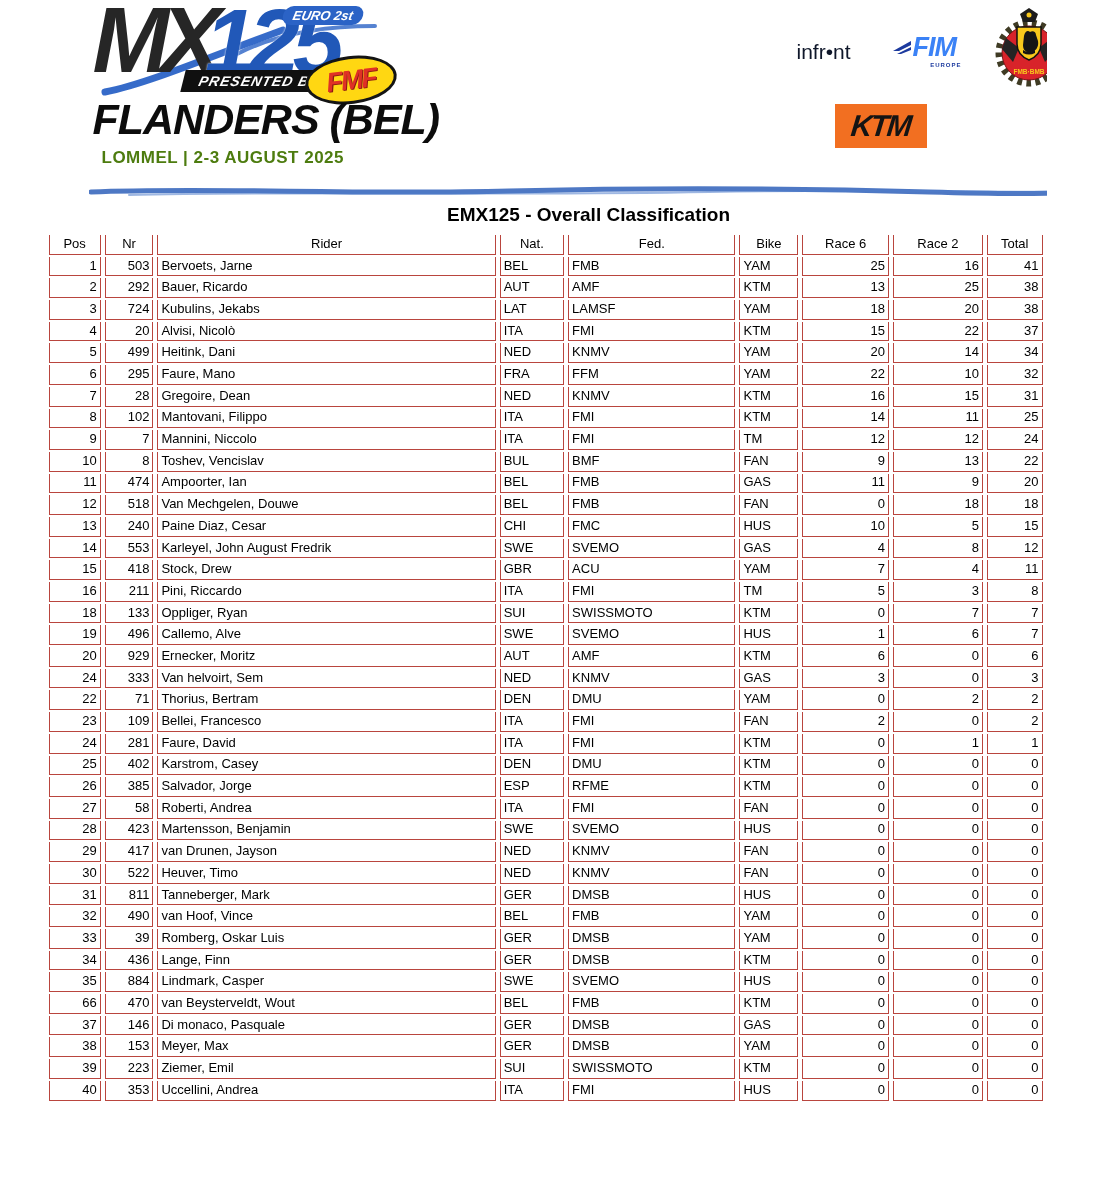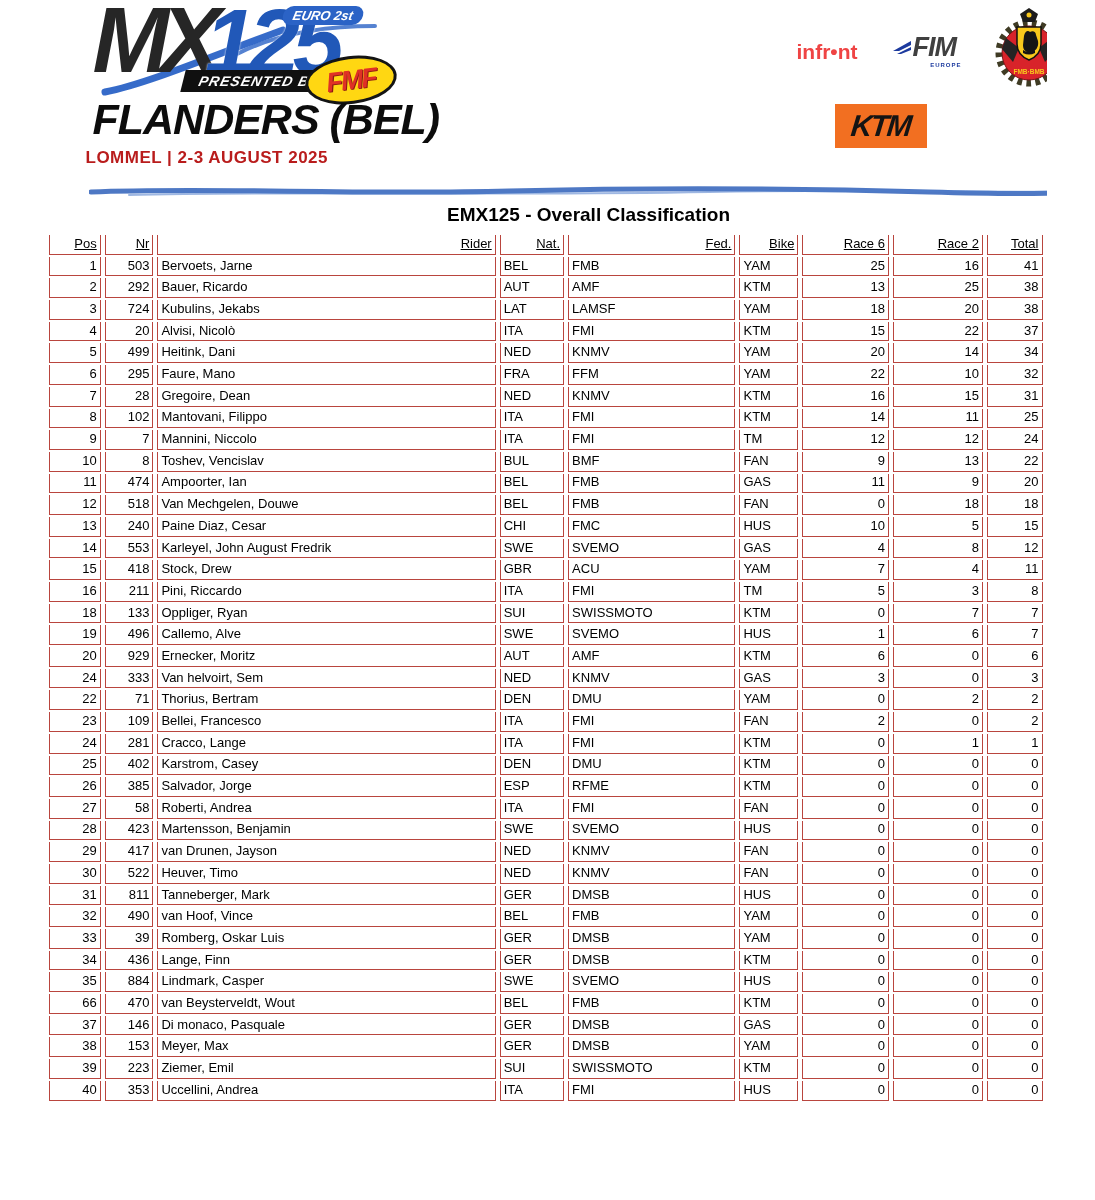--- a/index.html
+++ b/index.html
@@ -11,27 +11,27 @@
   .mx-logo { position:absolute; left:44px; top:6px; width:310px; height:96px; }
   .mx-swoosh { position:absolute; left:-6px; top:8px; }
   .mx-word { position:absolute; left:0; top:-12px; font-size:92px; line-height:1; font-weight:900; font-style:italic; letter-spacing:-9px; color:#262626; }
   .mx-num { position:absolute; left:112px; top:-10px; font-size:92px; line-height:1; font-weight:900; font-style:italic; letter-spacing:-7px; color:#2158b8; text-shadow:0 0 2px #fff; }
   .euro-tag { position:absolute; left:190px; top:0px; background:#2b63c6; color:#fff; font-style:italic; font-weight:bold; font-size:13px; line-height:1; padding:3px 10px; border-radius:9px; transform:skewX(-12deg); white-space:nowrap; }
   .presented { position:absolute; left:90px; top:64px; background:#101010; color:#fff; transform:skewX(-14deg); padding:4px 16px; font-weight:800; font-style:italic; font-size:14px; line-height:1; letter-spacing:1px; white-space:nowrap; }
   .fmf-oval { position:absolute; left:212px; top:50px; width:92px; height:48px; background:#ffd712; border:3px solid #141414; border-radius:50%; transform:rotate(-7deg); display:flex; align-items:center; justify-content:center; }
   .fmf-text { font-size:27px; font-weight:900; font-style:italic; color:#e03125; letter-spacing:-2px; text-shadow:1px 1px 0 #8a1a12; }
 
   .event-title { position:absolute; left:44px; top:98px; font-size:43px; line-height:1; font-weight:900; font-style:italic; color:#0c0c0c; letter-spacing:-1px; white-space:nowrap; }
-  .event-subtitle { position:absolute; left:37px; top:148px; font-size:17px; font-weight:700; color:#b91c1c; letter-spacing:.5px; white-space:nowrap; }
+  .event-subtitle { position:absolute; left:53px; top:148px; font-size:17px; font-weight:700; color:#4d7c0f; letter-spacing:.5px; white-space:nowrap; }
   .brush { position:absolute; left:40px; top:183px; }
 
-  .infront { position:absolute; left:748px; top:40px; font-size:21px; font-weight:700; color:#ef4444; letter-spacing:0; }
+  .infront { position:absolute; left:748px; top:40px; font-size:21px; font-weight:400; color:#0f172a; letter-spacing:0; }
   .fim { position:absolute; left:843px; top:34px; width:70px; }
   .fim-main { display:flex; align-items:center; gap:1px; }
-  .fim-text { font-size:27px; line-height:1; font-weight:900; font-style:italic; color:#404040; letter-spacing:-1px; }
+  .fim-text { font-size:27px; line-height:1; font-weight:900; font-style:italic; color:#3b82f6; letter-spacing:-1px; }
   .fim-sub { font-size:6px; font-weight:700; color:#1c3a9e; letter-spacing:1px; text-align:right; margin-top:1px; }
   .crest { position:absolute; left:944px; top:6px; }
   .ktm { position:absolute; left:786px; top:104px; width:92px; height:44px; background:#f26f21; display:flex; align-items:center; justify-content:center; }
   .ktm-text { font-size:30px; font-weight:900; font-style:italic; color:#141414; letter-spacing:-2px; transform:skewX(-6deg); }
   .monster { position:absolute; left:905px; top:92px; width:145px; height:72px; }
   .m-blob-left { position:absolute; left:26px; top:0; width:52px; height:70px; background:#0d0d0d; border-radius:42% 46% 46% 40%; transform:rotate(-3deg); }
   .m-blob-right { position:absolute; left:56px; top:12px; width:89px; height:42px; background:#0d0d0d; border-radius:10px 22px 22px 14px; transform:rotate(-2deg); }
   .m-claw { position:absolute; left:34px; top:5px; }
   .m-text { position:absolute; left:63px; top:20px; color:#fff; font-size:13px; font-weight:900; letter-spacing:1px; }
   .m-sub { position:absolute; left:74px; top:37px; color:#7ab51d; font-size:7px; font-weight:700; letter-spacing:2.5px; }
@@ -40,21 +40,21 @@
   .table-title { position:absolute; top:204px; left:0; width:1080px; text-align:center; font-size:19px; font-weight:bold; color:#000; }
   .results { position:absolute; top:233px; left:0; }
   table.res { border-collapse:separate; border-spacing:4px 2px; table-layout:fixed; margin-left:-4px; }
   table.res th, table.res td {
     border:1.6px solid #b9453e; border-top:none;
     height:19.7px; padding:0 3px; font-size:13px; line-height:1.3;
     color:#000; overflow:hidden; white-space:nowrap; font-weight:normal;
     text-align:left; vertical-align:middle;
   }
   table.res td.num, table.res th.num-h { text-align:right; }
-  table.res th { text-align:right;text-decoration:underline; }
+  table.res th { text-align:center; }
 </style>
 </head>
 <body>
 
 <div class="page">
 
   <div class="mx-logo">
     <svg class="mx-swoosh" width="310" height="96" viewBox="0 0 310 96">
       <path d="M18 78 C 60 70, 130 40, 196 16" fill="none" stroke="#2b63c6" stroke-width="7" stroke-linecap="round" opacity="0.95"></path>
       <path d="M150 40 C 185 22, 230 12, 288 12" fill="none" stroke="#2b63c6" stroke-width="4" stroke-linecap="round" opacity="0.8"></path>
@@ -374,21 +374,21 @@
             <td>ITA</td>
             <td>FMI</td>
             <td>FAN</td>
             <td class="num">2</td>
             <td class="num">0</td>
             <td class="num">2</td>
           </tr>
           <tr>
             <td class="num">24</td>
             <td class="num">281</td>
-            <td>Cracco, Lange</td>
+            <td>Faure, David</td>
             <td>ITA</td>
             <td>FMI</td>
             <td>KTM</td>
             <td class="num">0</td>
             <td class="num">1</td>
             <td class="num">1</td>
           </tr>
           <tr>
             <td class="num">25</td>
             <td class="num">402</td>

